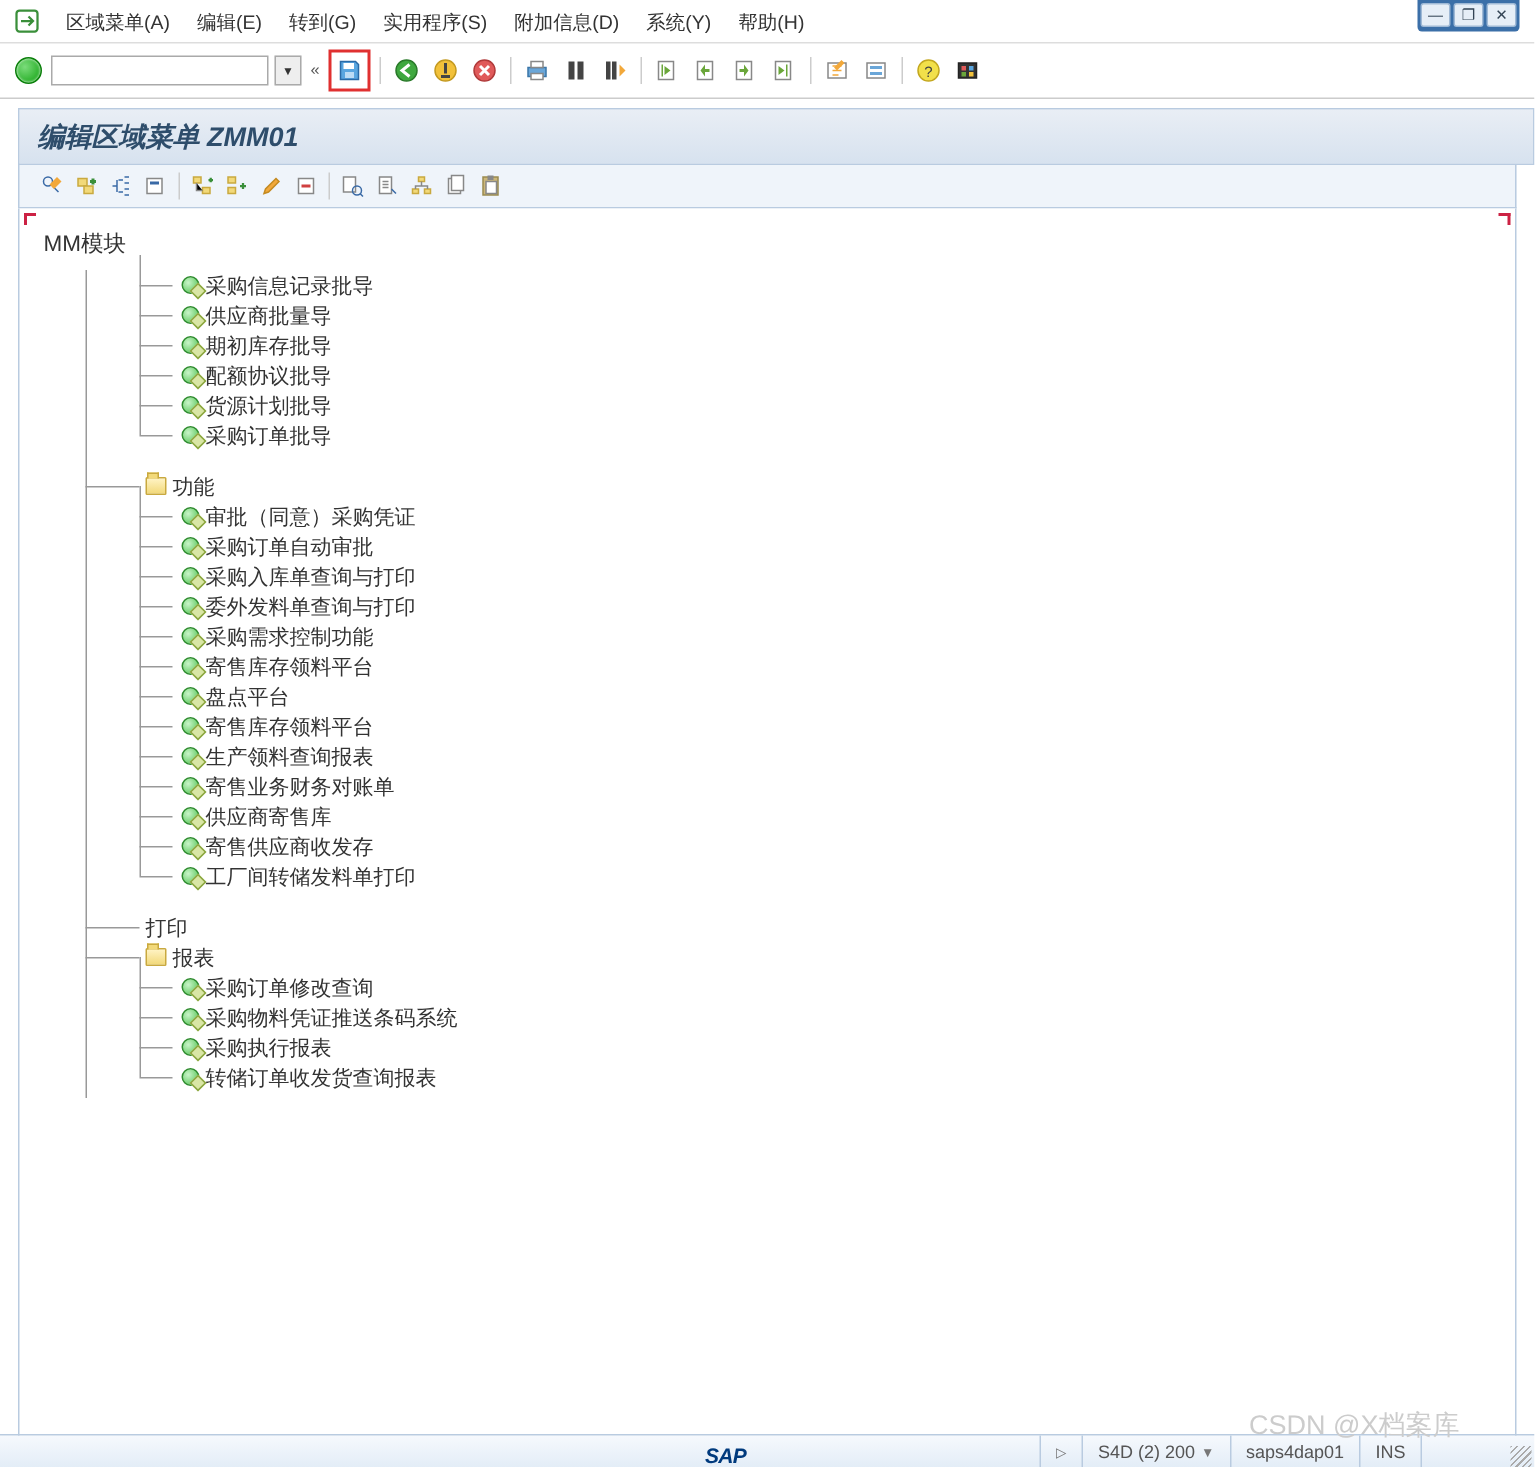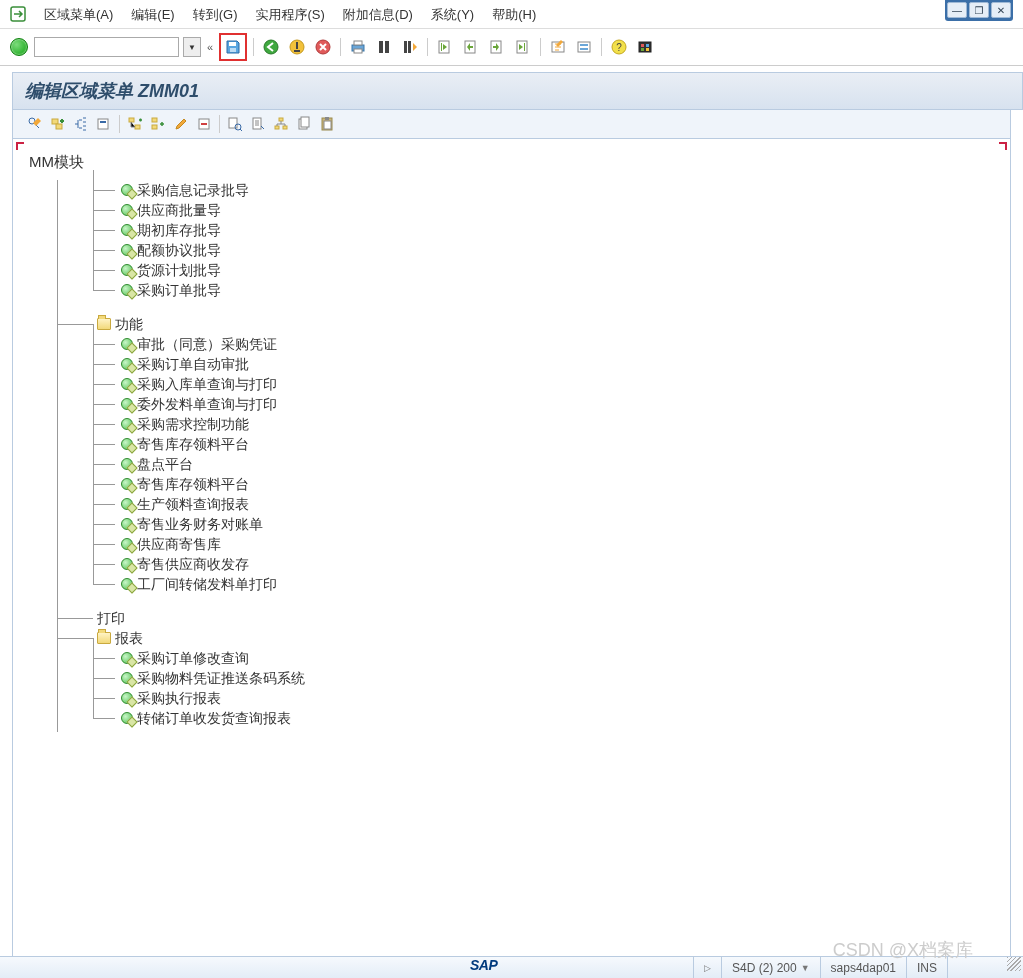--- a/index.html
+++ b/index.html
@@ -47,21 +47,21 @@
   .sub::before { content:""; position:absolute; left:-24px; top:-10px; bottom:10px; border-left:1px solid #999; }
   .sub .row::before { left:-24px; width:22px; }
   .sub .row { padding-left:4px; }
   .spacer { height:14px; }
 
   .hscroll { height:18px; background:#f3f3f3; border:1px solid #ccc; border-top:none; margin:0 12px; display:flex; align-items:center; }
   .hscroll .arrow { width:16px; text-align:center; color:#888; font-size:10px;}
   .hscroll .track { flex:1; border-left:1px solid #ccc; border-right:1px solid #ccc; height:100%; position:relative; }
   .hscroll .thumb { position:absolute; left:0; top:1px; bottom:1px; width:200px; background:linear-gradient(#fbfbfb,#e4e4e4); border:1px solid #bbb; border-radius:2px; }
 
-  .statusbar { position:absolute; left:0; right:0; bottom:0; height:22px; background:linear-gradient(#f6f9fd,#e3edf7); border-top:1px solid #b9cbe0; display:flex; align-items:flex-start; font-size:12px; color:#555; }
+  .statusbar { position:absolute; left:0; right:0; bottom:0; height:22px; background:linear-gradient(#f6f9fd,#e3edf7); border-top:1px solid #b9cbe0; display:flex; align-items:flex-end; font-size:12px; color:#555; }
   .statusbar .sap { margin-left:470px; font-weight:bold; font-style:italic; color:#003a7d; font-size:14px; letter-spacing:-0.5px; }
   .statusbar .cell { border-left:1px solid #b9cbe0; padding:0 10px; height:100%; display:flex; align-items:center; gap:4px; }
   .statusbar .tri { font-size:9px; color:#777; }
   .statusbar .grip { margin-left:auto; margin-right:2px; width:14px; height:14px; background:repeating-linear-gradient(135deg,#aaa,#aaa 1px,transparent 1px,transparent 3px); }
 
   .watermark { position:absolute; right:50px; bottom:16px; color:#ccc; font-size:18px; }
 </style>
 </head>
 <body>
 <div class="app">

